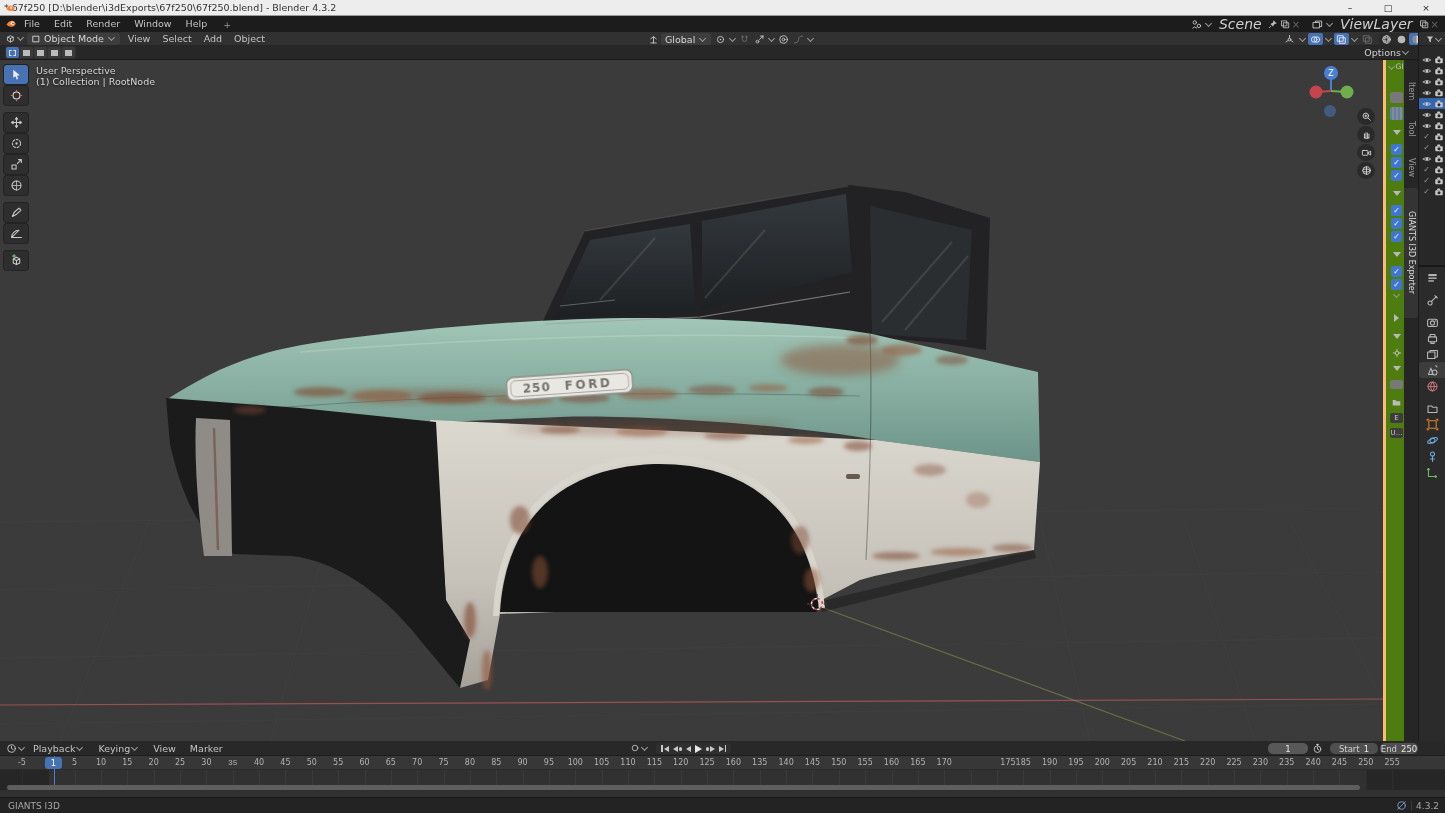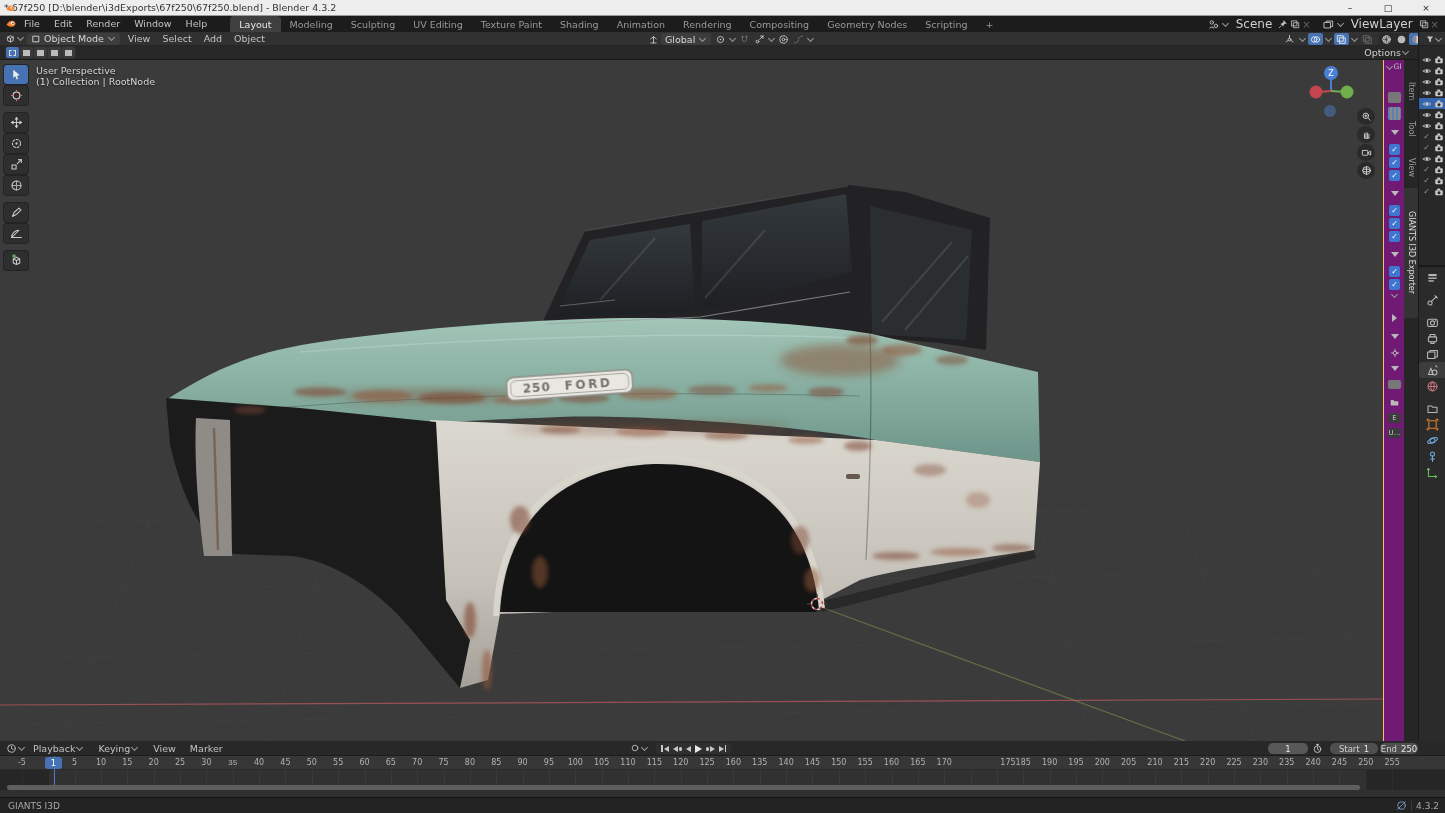--- a/index.html
+++ b/index.html
@@ -20,21 +20,21 @@
 
   
   #topbar { position:absolute; left:0; top:16px; width:1445px; height:16px;
             background:#1c1c1c; display:flex; align-items:center; }
   .menu-item { padding:0 7px; color:#c3c3c3; font-size:9.5px; line-height:16px; cursor:default; }
   #workspace-tabs { display:flex; margin-left:16px; height:16px; align-items:flex-end; }
   .ws-tab { padding:2px 9px 1px; font-size:9.5px; color:#999; border-radius:4px 4px 0 0; line-height:13px; }
   .ws-tab.active { background:#3f3f3f; color:#e6e6e6; }
   #scene-widgets { position:absolute; right:6px; top:0; height:16px; display:flex; align-items:center; gap:2px; }
   .widget-ico { display:flex; align-items:center; gap:1px; }
-  .sv-label { font-size:12px; color:#d0d0d0; padding:0 4px; }
+  .sv-label { font-size:14px; color:#d0d0d0; padding:0 4px;font-style:italic; }
   .dim { opacity:.4; }
 
   
   .chev { width:5px; height:5px; border-right:1.2px solid #9a9a9a; border-bottom:1.2px solid #9a9a9a;
           transform:rotate(45deg); display:inline-block; margin:0 2px 2px 2px; }
 
   
   #vp-header { position:absolute; left:0; top:32px; width:1418px; height:14px;
                background:#313131; display:flex; align-items:center; border-bottom:1px solid #262626;}
   #vp-header .menu-item { line-height:14px; padding:0 6px; }
@@ -67,22 +67,22 @@
   .tool-btn.active { background:#4772b3; }
   .tool-gap { height:4px; }
 
   
   #nav-gizmo { position:absolute; right:28px; top:4px; }
   #nav-btns { position:absolute; right:8px; top:48px; display:flex; flex-direction:column; gap:1px; }
   .nav-b { width:18px; height:17px; border-radius:50%; background:rgba(30,30,30,.55);
            display:flex; align-items:center; justify-content:center; }
 
   
-  #npanel { position:absolute; left:1383px; top:60px; width:21px; height:681px; background:#701a75;
-            border-left:1px solid #fdba74; overflow:hidden; }
+  #npanel { position:absolute; left:1383px; top:60px; width:21px; height:681px; background:#4d7c0f;
+            border-left:3px solid #fdba74; overflow:hidden; }
   .np-item { position:absolute; left:0; width:21px; display:flex; justify-content:center; align-items:center; }
   .np-head { font-size:7.5px; color:#c9c9c9; }
   .np-tri-d { width:0;height:0;border-left:4px solid transparent;border-right:4px solid transparent;border-top:5px solid #b9b9b9; }
   .np-tri-r { width:0;height:0;border-top:4px solid transparent;border-bottom:4px solid transparent;border-left:5px solid #b9b9b9; }
   .np-check { width:11px; height:11px; background:#3f77d0; border-radius:2px; color:#fff; font-size:8px;
               display:flex; align-items:center; justify-content:center; }
   .np-sw1 { width:13px; height:11px; background:#787878; border-radius:2px; }
   .np-sw2 { width:13px; height:13px; border-radius:2px;
             background:repeating-linear-gradient(90deg,#5c81b0 0 2px,#8b8b8b 2px 4px); }
   .np-field { min-width:13px; height:10px; background:#3c3c3c; border-radius:2px; color:#c9c9c9;
@@ -167,33 +167,20 @@
         <circle cx="10" cy="7" r="2.2" fill="#fff" stroke="none"></circle>
         <circle cx="10.6" cy="7.2" r="1.1" fill="#26456e" stroke="none"></circle>
       </svg>
     </span>
   <div id="top-menus" style="display:flex">
       <span class="menu-item">File</span>
       <span class="menu-item">Edit</span>
       <span class="menu-item">Render</span>
       <span class="menu-item">Window</span>
       <span class="menu-item">Help</span>
-    </div>
-  <div id="workspace-tabs">
-      <div class="ws-tab active">Layout</div>
-      <div class="ws-tab">Modeling</div>
-      <div class="ws-tab">Sculpting</div>
-      <div class="ws-tab">UV Editing</div>
-      <div class="ws-tab">Texture Paint</div>
-      <div class="ws-tab">Shading</div>
-      <div class="ws-tab">Animation</div>
-      <div class="ws-tab">Rendering</div>
-      <div class="ws-tab">Compositing</div>
-      <div class="ws-tab">Geometry Nodes</div>
-      <div class="ws-tab">Scripting</div>
     </div>
   <div class="ws-tab">+</div>
   <div id="scene-widgets">
     <span class="widget-ico" id="scene-ico">
         <svg width="11" height="11" viewBox="0 0 16 16" fill="none" stroke="#c9c9c9" stroke-width="1.3" stroke-linecap="round" stroke-linejoin="round">
           <circle cx="5.5" cy="5" r="2.5"></circle>
           <path d="M2.5,13 Q5.5,9.5 8.5,13"></path>
           <circle cx="11.5" cy="10" r="2.5"></circle>
         </svg>
       </span>

